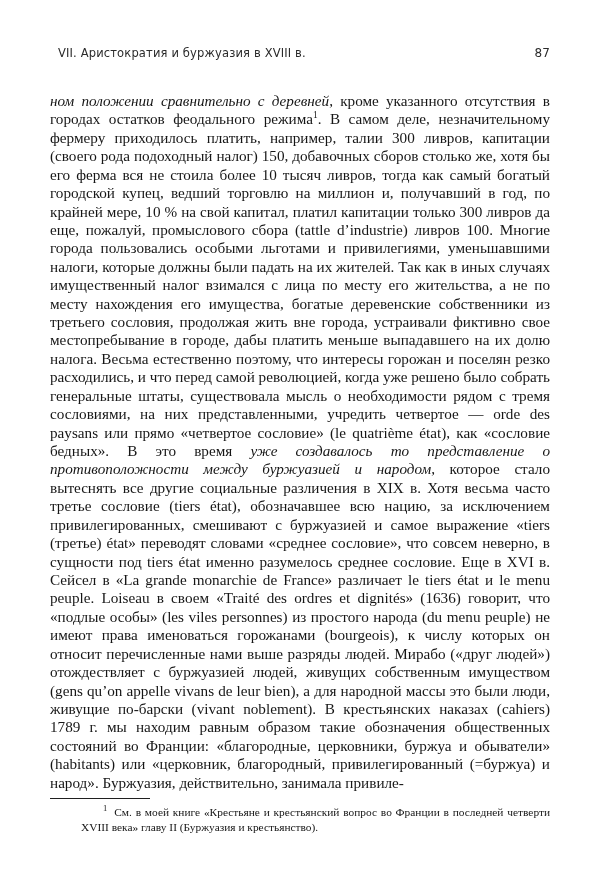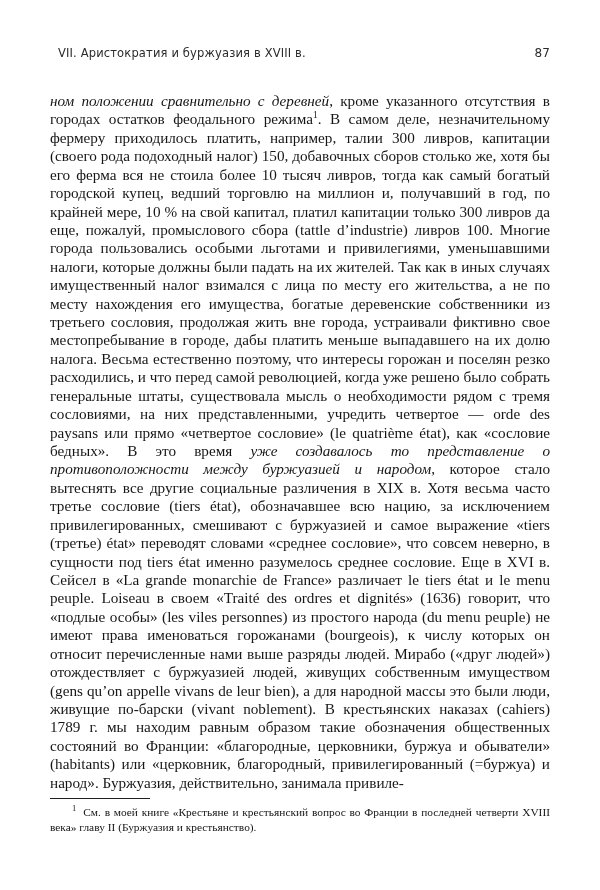--- a/index.html
+++ b/index.html
@@ -76,20 +76,21 @@
     width: 100px;
     height: 0;
     border-top: 1px solid #1f1f1f;
     margin: 0 0 6px 0;
   }
   .footnote-text {
     font-size: 11.4px;
     line-height: 14.6px;
     text-align: justify;
     color: #161616;
+    margin-left: 31px;
   }
   .footnote-text .fn-marker {
     font-size: 8.5px;
     vertical-align: super;
     line-height: 0;
     margin-left: 22px;
     margin-right: 7px;
   }
 </style>
 </head>

